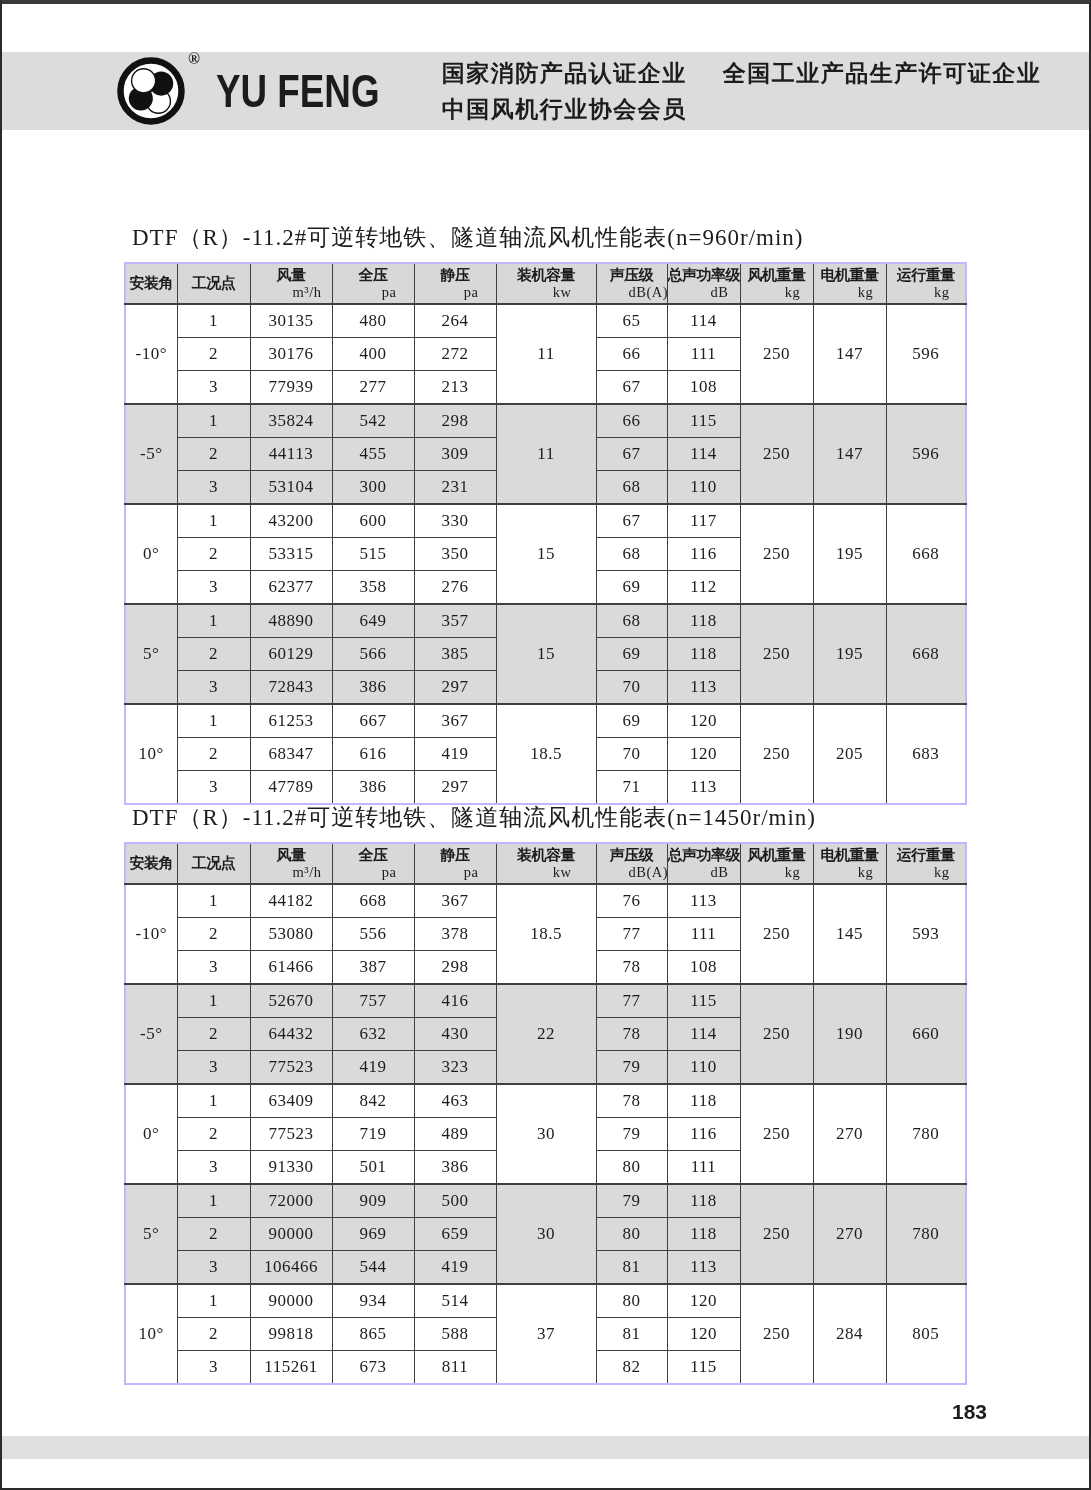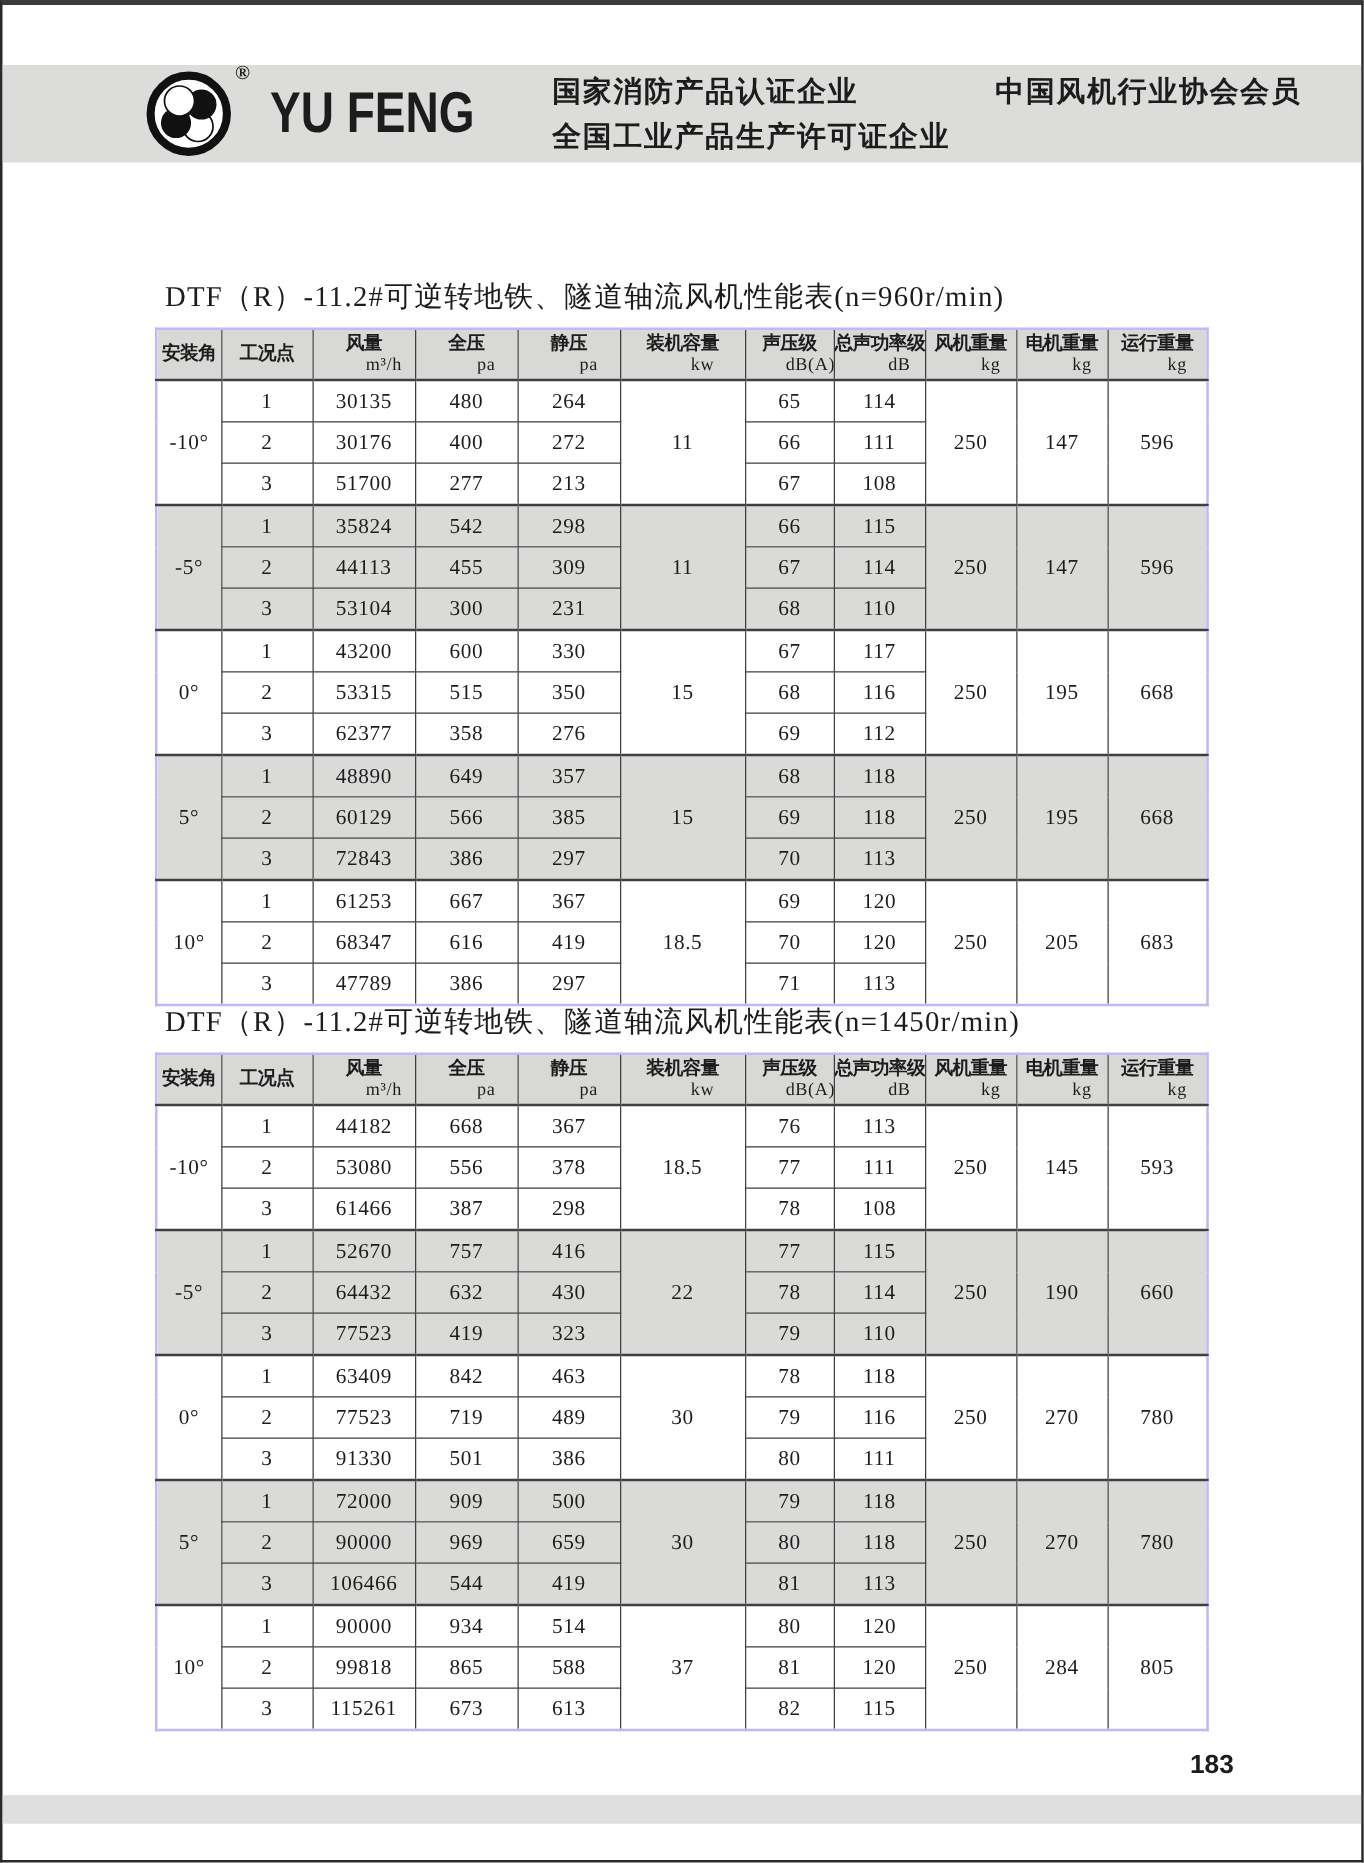--- a/index.html
+++ b/index.html
@@ -119,22 +119,22 @@
         <circle cx="48" cy="51" r="13" fill="#ffffff" stroke="#111111" stroke-width="1.5"></circle>
         <circle cx="29" cy="48" r="13" fill="#111111"></circle>
         <circle cx="51" cy="32" r="13" fill="#111111"></circle>
         <circle cx="32" cy="29" r="13" fill="#ffffff" stroke="#111111" stroke-width="1.5"></circle>
       </svg>
       <span class="reg-mark">®</span>
     </div>
     <div class="brand">YU FENG</div>
     <div class="certs">
       <span>国家消防产品认证企业</span>
+      <span>全国工业产品生产许可证企业</span>
       <span>中国风机行业协会会员</span>
-      <span>全国工业产品生产许可证企业</span>
     </div>
   </div>
 
   <div class="section s1">
     <div class="tbl-title">DTF（R）-11.2#可逆转地铁、隧道轴流风机性能表(n=960r/min)</div>
     <table class="perf">
       <colgroup>
           <col style="width: 52px;">
           <col style="width: 73px;">
           <col style="width: 82px;">
@@ -210,21 +210,21 @@
           <tr class="">
             <td>2</td>
             <td>30176</td>
             <td>400</td>
             <td>272</td>
             <td>66</td>
             <td>111</td>
           </tr>
           <tr class="">
             <td>3</td>
-            <td>51700</td>
+            <td>77939</td>
             <td>277</td>
             <td>213</td>
             <td>67</td>
             <td>108</td>
           </tr>
           <tr class="shaded group-start">
             <td rowspan="3">-5°</td>
             <td>1</td>
             <td>35824</td>
             <td>542</td>
@@ -540,21 +540,21 @@
             <td>99818</td>
             <td>865</td>
             <td>588</td>
             <td>81</td>
             <td>120</td>
           </tr>
           <tr class="">
             <td>3</td>
             <td>115261</td>
             <td>673</td>
-            <td>613</td>
+            <td>811</td>
             <td>82</td>
             <td>115</td>
           </tr>
         </tbody>
     </table>
   </div>
 
   <div class="page-number">183</div>
   <div class="footer-bar"></div>
 

